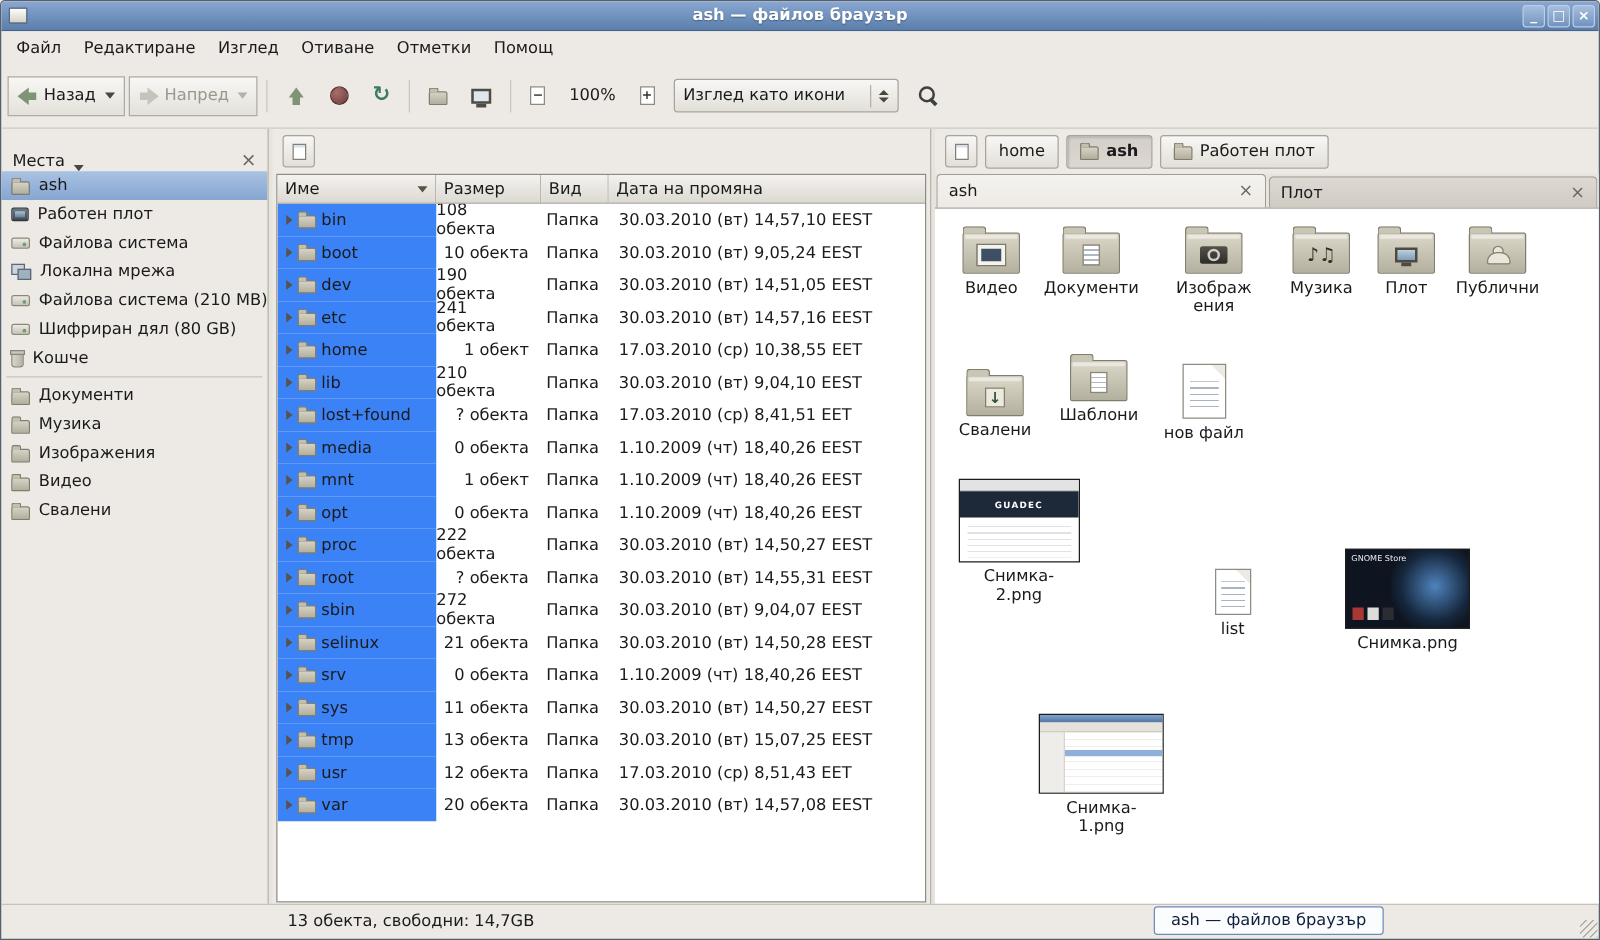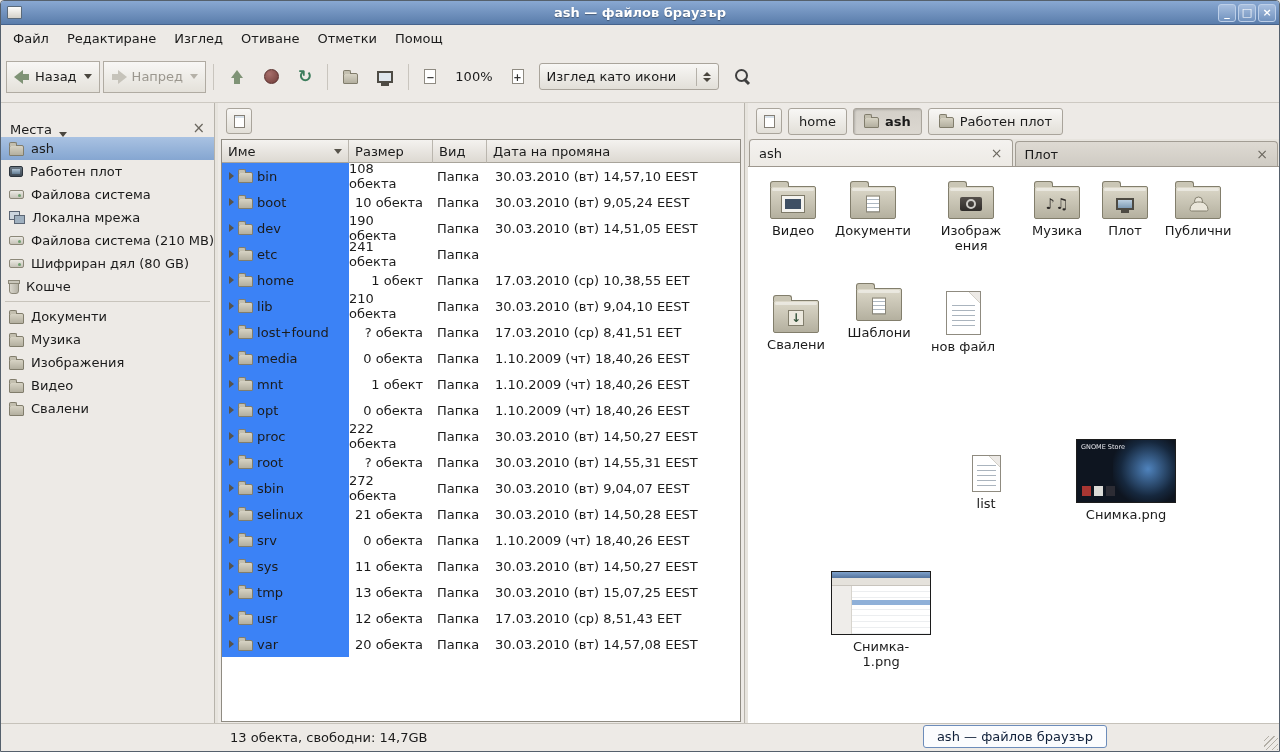--- a/index.html
+++ b/index.html
@@ -348,20 +348,21 @@
             <div class="cell cell-date">30.03.2010 (вт) 14,51,05 EEST</div>
           </div>
           <div class="tv-row">
             <div class="cell cell-name">
                 <span class="expander"></span>
                 <span class="i-folder"></span>
                 <span>etc</span>
               </div>
             <div class="cell cell-size">241 обекта</div>
             <div class="cell cell-type">Папка</div>
+            <div class="cell cell-date">30.03.2010 (вт) 14,57,16 EEST</div>
           </div>
           <div class="tv-row">
             <div class="cell cell-name">
                 <span class="expander"></span>
                 <span class="i-folder"></span>
                 <span>home</span>
               </div>
             <div class="cell cell-size">1 обект</div>
             <div class="cell cell-type">Папка</div>
             <div class="cell cell-date">17.03.2010 (ср) 10,38,55 EET</div>
@@ -588,20 +589,28 @@
           <span class="fold48">
               <span class="emblem em-doc"></span>
             </span>
           <span class="ivlabel">Шаблони</span>
         </div>
         <div class="ivitem" style="left:170px;top:122px">
           <span class="page48"></span>
           <span class="ivlabel">нов файл</span>
         </div>
 
+        <div class="ivitem" style="left:22px;top:216px">
+          <div class="thumb t2">
+            <div class="t2-head"></div>
+            <div class="t2-band">GUADEC</div>
+            <div class="t2-body"></div>
+          </div>
+          <span class="ivlabel lbl-xnarrow">Снимка-2.png</span>
+        </div>
 
         <div class="ivitem" style="left:333px;top:272px">
           <div class="thumb t3">
             <span class="t3-glow"></span>
             <span class="t3-text">GNOME Store</span>
             <span class="t3-items">
                 <span class="sw-red"></span>
                 <span class="sw-white"></span>
                 <span class="sw-dark"></span>
               </span>

